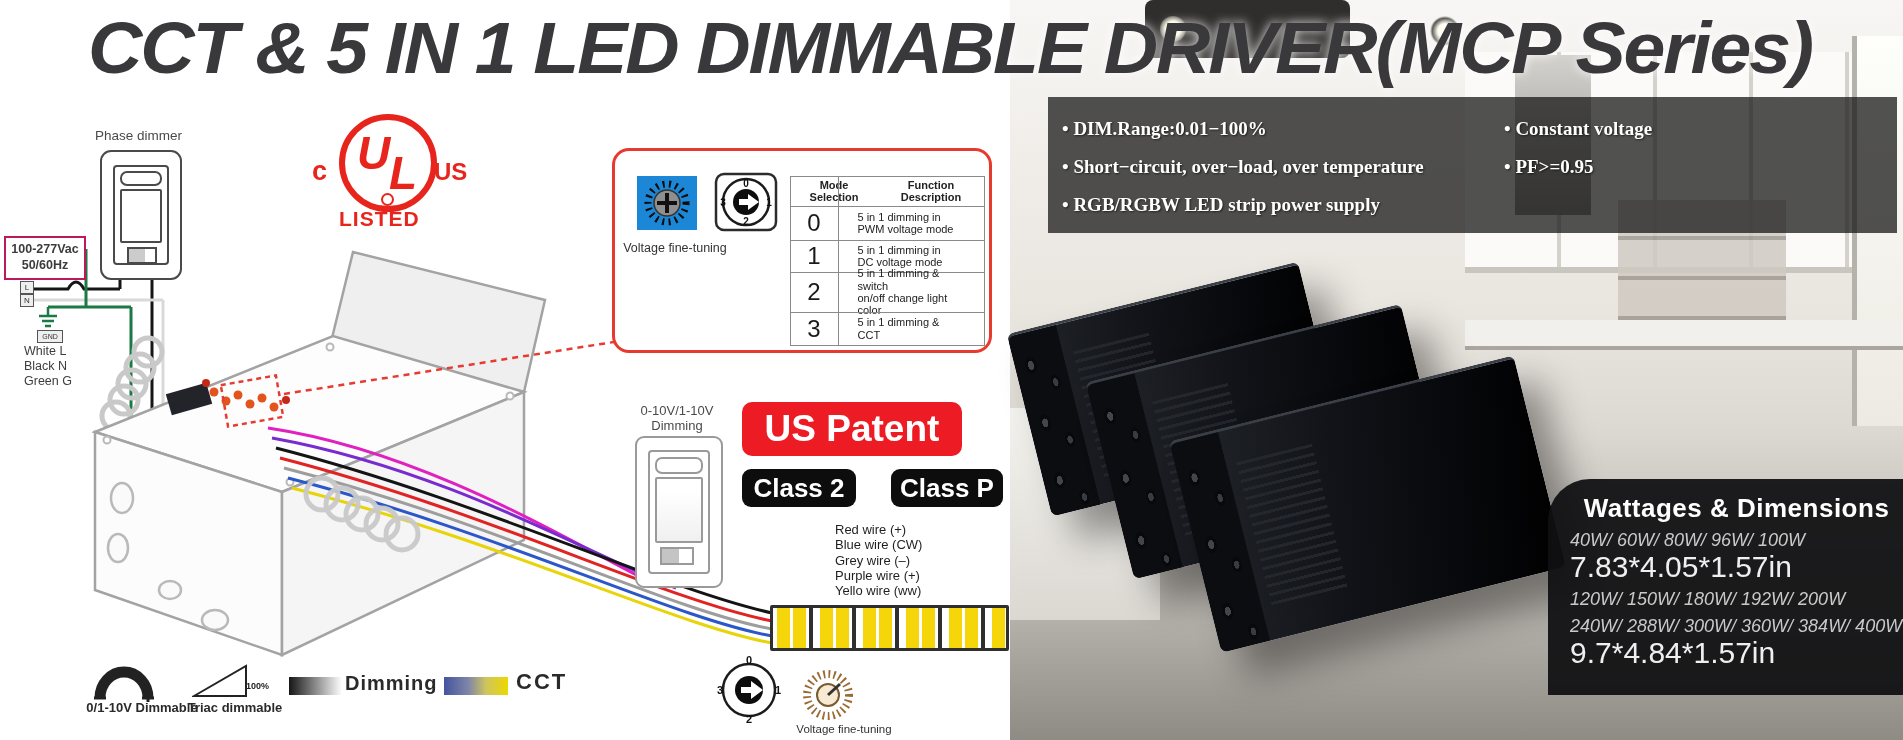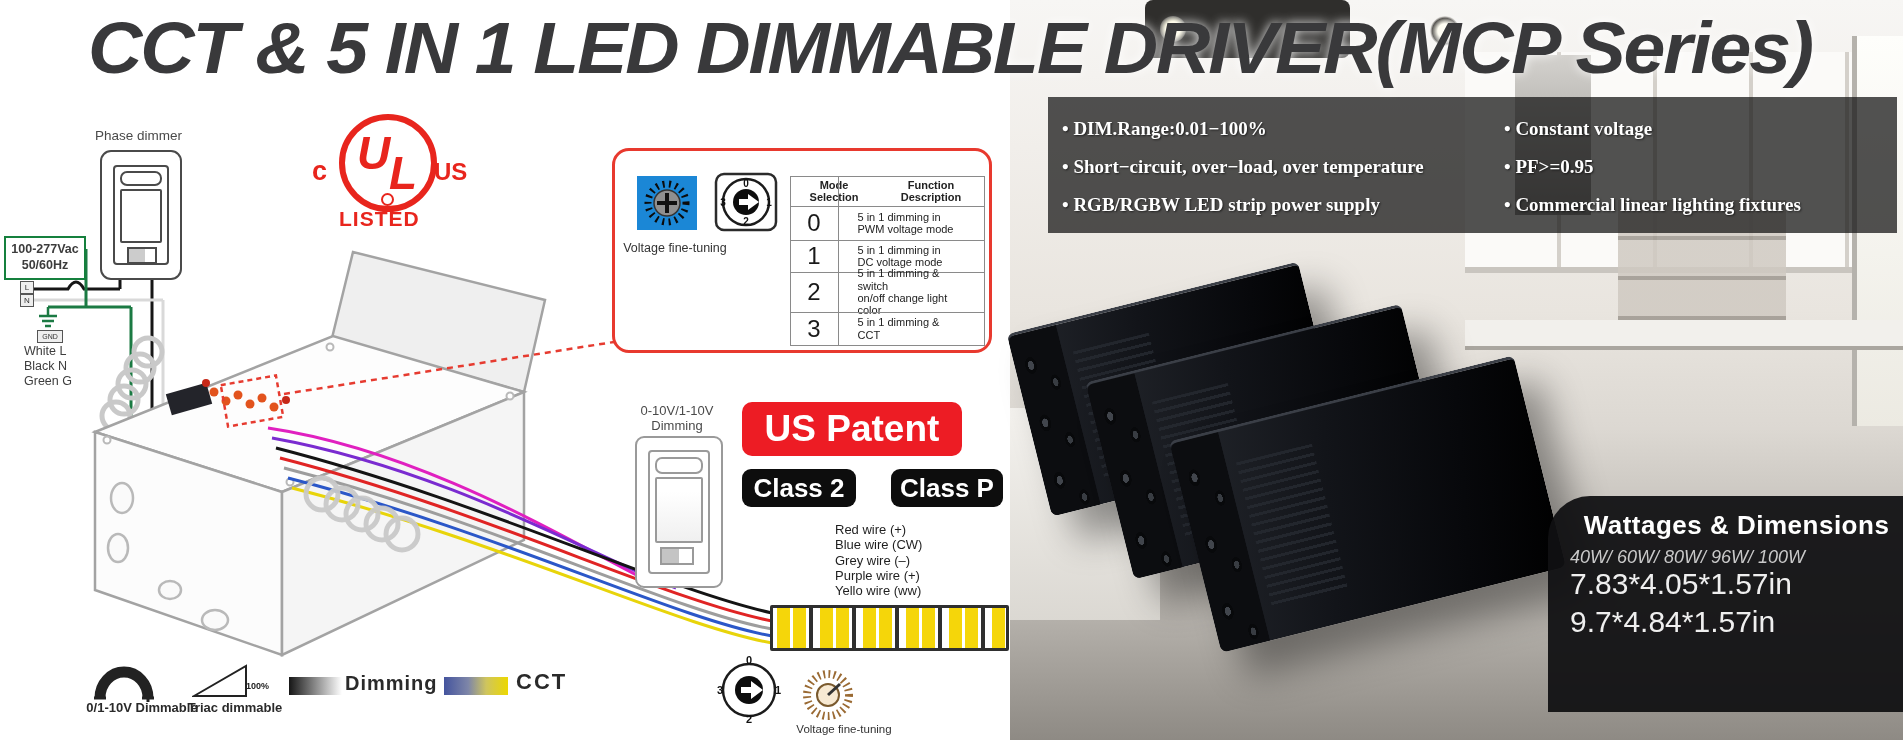--- a/index.html
+++ b/index.html
@@ -42,35 +42,35 @@
       radial-gradient(7px 11px at 36px 94%, #383c42 0 36%, #08090b 38% 70%, transparent 72%);}
   .driver::after{content:"";position:absolute;left:60px;top:16%;bottom:14%;width:78px;opacity:.8;
       background:repeating-linear-gradient(180deg,#262a31 0 3px,transparent 3px 9px);}
 
   
   .feature-band{position:absolute;left:1048px;top:97px;width:849px;height:136px;background:rgba(22,22,22,.74);}
   .feat{position:absolute;font-family:"Liberation Serif",serif;font-weight:bold;font-size:19px;color:#fff;
         text-shadow:1px 1px 2px rgba(0,0,0,.6);white-space:nowrap;}
 
   
-  .watt-panel{position:absolute;left:1548px;top:496px;width:355px;height:216px;background:rgba(16,16,18,.94);
+  .watt-panel{position:absolute;left:1548px;top:479px;width:355px;height:216px;background:rgba(16,16,18,.94);
               border-top-left-radius:42px;color:#fff;overflow:hidden;}
   .watt-title{margin:14px 8px 2px 30px;font-size:26px;font-weight:bold;letter-spacing:.5px;text-align:center;}
   .watt-group{margin-left:22px;margin-top:6px;}
   .watt-line{font-size:18px;color:#c9c9c9;font-style:italic;}
   .dim-line{font-size:30px;color:#efefef;line-height:1.05;}
 
   
   .title{position:absolute;left:88px;top:10px;width:1815px;font-size:73px;line-height:1.05;font-weight:bold;
          font-style:italic;letter-spacing:-2px;color:#39393b;transform:scaleX(1.03);transform-origin:left top;
          white-space:nowrap;text-shadow:0 0 10px rgba(255,255,255,.9);z-index:6;}
   .leftart{position:absolute;left:0;top:0;width:1010px;height:740px;z-index:1;}
   .lbl{position:absolute;z-index:2;}
   .lbl-phase{left:95px;top:128px;font-size:13.5px;color:#4a4a4a;}
-  .vac-box{left:4px;top:236px;width:78px;height:40px;border:2px solid #15803d;display:flex;align-items:center;
+  .vac-box{left:4px;top:236px;width:78px;height:40px;border:2px solid #be185d;display:flex;align-items:center;
            justify-content:center;text-align:center;font-size:12.5px;font-weight:bold;color:#3c3c3c;line-height:1.25;}
   .tag{border:1.5px solid #555;background:#eee;color:#333;display:flex;align-items:center;justify-content:center;}
   .tag-l{left:20px;top:281px;width:12px;height:11px;font-size:8px;}
   .tag-n{left:20px;top:294px;width:12px;height:11px;font-size:8px;}
   .tag-gnd{left:37px;top:330px;width:24px;height:11px;font-size:7px;}
   .legend-wires{left:24px;top:344px;font-size:12.5px;color:#3d3d3d;line-height:1.18;}
 
   
   .pd-outer{left:100px;top:150px;width:78px;height:126px;border:2.5px solid #4a4a4a;border-radius:11px;background:#fff;}
   .pd-inner{left:113px;top:165px;width:52px;height:96px;border:2px solid #4a4a4a;border-radius:4px;}
@@ -153,31 +153,32 @@
   <div class="driver" style="left:1025px;top:295px;width:300px;height:185px;z-index:2;"></div>
   <div class="driver" style="left:1105px;top:340px;width:325px;height:200px;z-index:3;"></div>
   <div class="driver" style="left:1190px;top:395px;width:355px;height:215px;z-index:4;"></div>
 
   <div class="feature-band"></div>
   <div class="feat" style="left:1062px;top:118px;">• DIM.Range:0.01−100%</div>
   <div class="feat" style="left:1062px;top:156px;">• Short−circuit, over−load, over temperature</div>
   <div class="feat" style="left:1062px;top:194px;">• RGB/RGBW LED strip power supply</div>
   <div class="feat" style="left:1504px;top:118px;">• Constant voltage</div>
   <div class="feat" style="left:1504px;top:156px;">• PF&gt;=0.95</div>
-  <div class="feat" style="left:1504px;top:194px;">• Commercial linear lighting fixtures</div>
 
   <div class="watt-panel" style="z-index:5;">
     <div class="watt-title">Wattages &amp; Dimensions</div>
     <div class="watt-group">
       <div class="watt-line">40W/ 60W/ 80W/ 96W/ 100W</div>
       <div class="dim-line">7.83*4.05*1.57in</div>
     </div>
     <div class="watt-group">
+      <div class="watt-line">120W/ 150W/ 180W/ 192W/ 200W</div>
     </div>
     <div class="watt-group">
+      <div class="watt-line">240W/ 288W/ 300W/ 360W/ 384W/ 400W</div>
       <div class="dim-line">9.7*4.84*1.57in</div>
     </div>
   </div>
 
   <svg class="leftart" viewBox="0 0 1010 740">
 
     <path d="M30,289 H68 Q76,275 84,289 H120 M120,289 V277 M152,277 V433" stroke="#161616" stroke-width="3" fill="none"></path>
     <path d="M30,300 H163 M163,300 V430" stroke="#d9d9d9" stroke-width="3" fill="none"></path>
     <path d="M86,249 V307 M48,307 H131 M131,307 V436" stroke="#1b7a43" stroke-width="3" fill="none"></path>
     <path d="M48,307 V315 M39,316 H57 M42,321 H54 M45,326 H51" stroke="#1b7a43" stroke-width="2.5" fill="none"></path>

